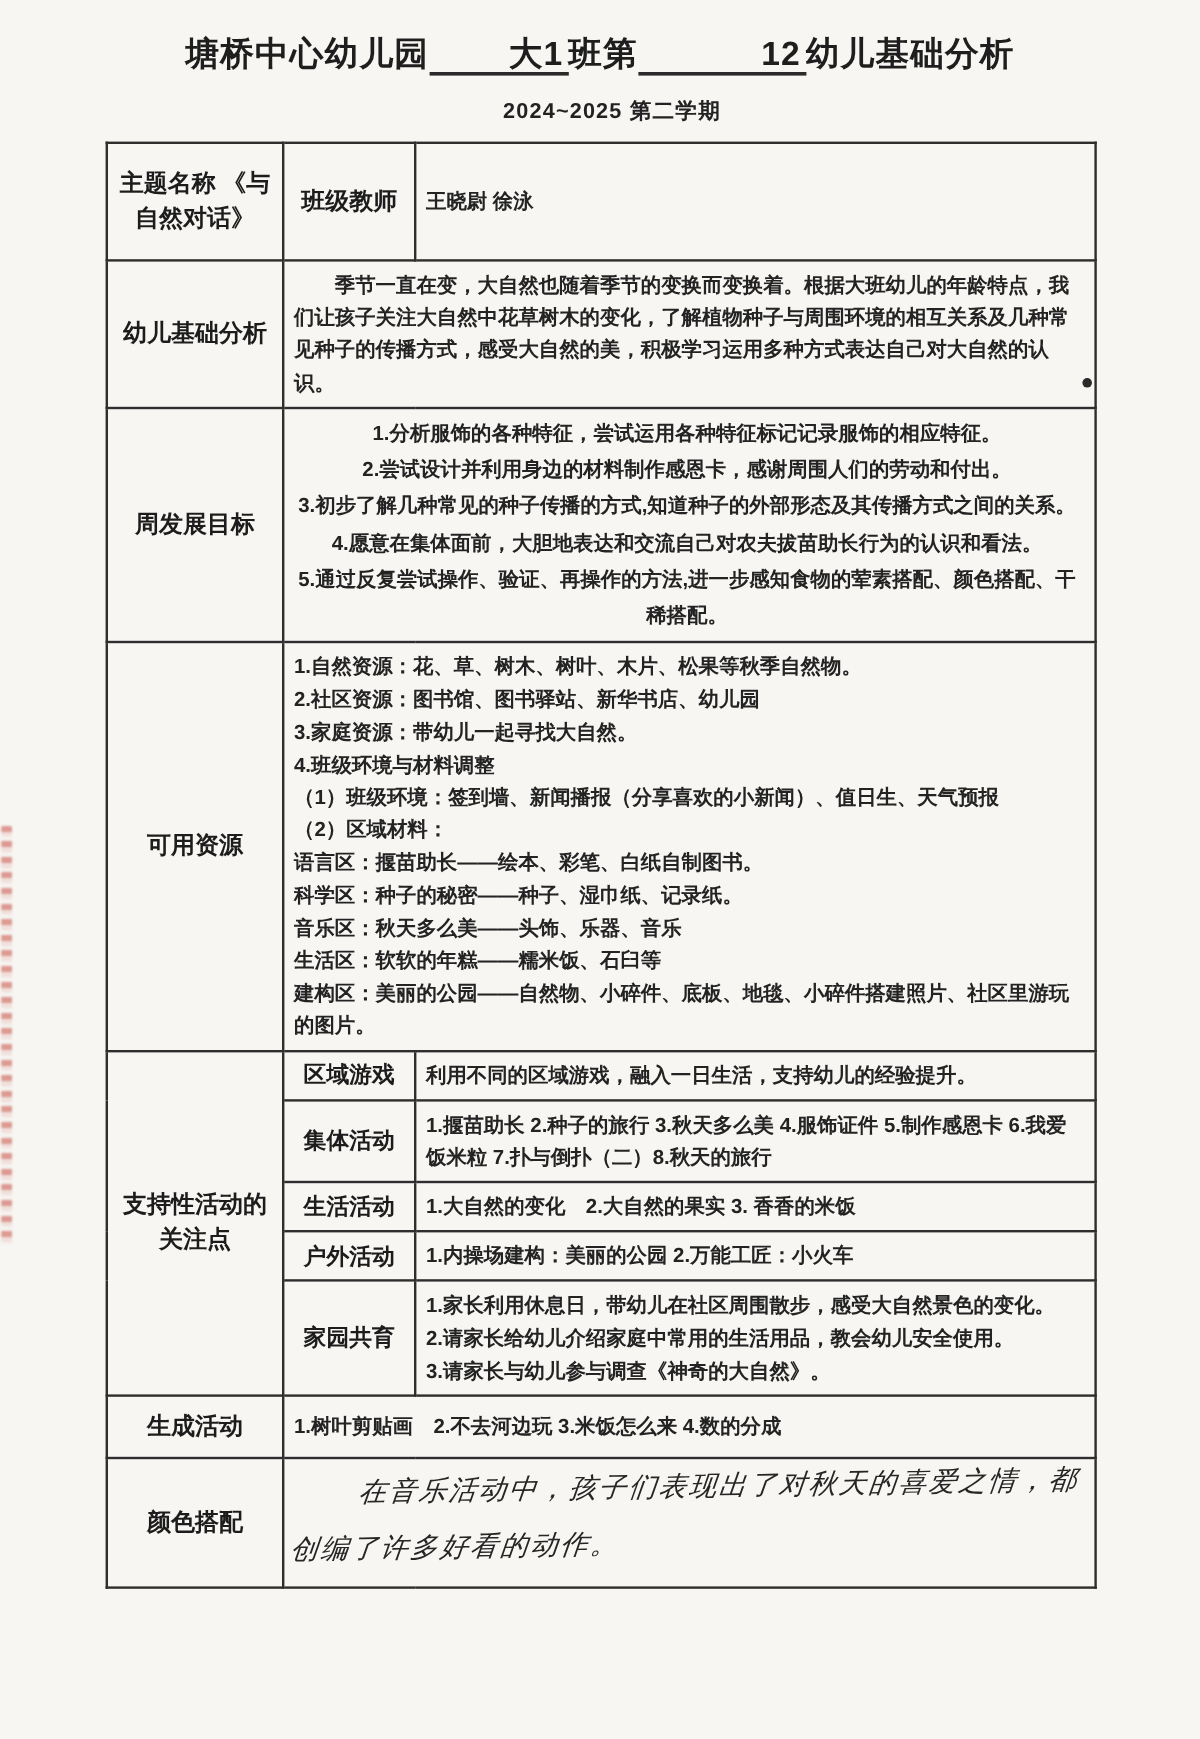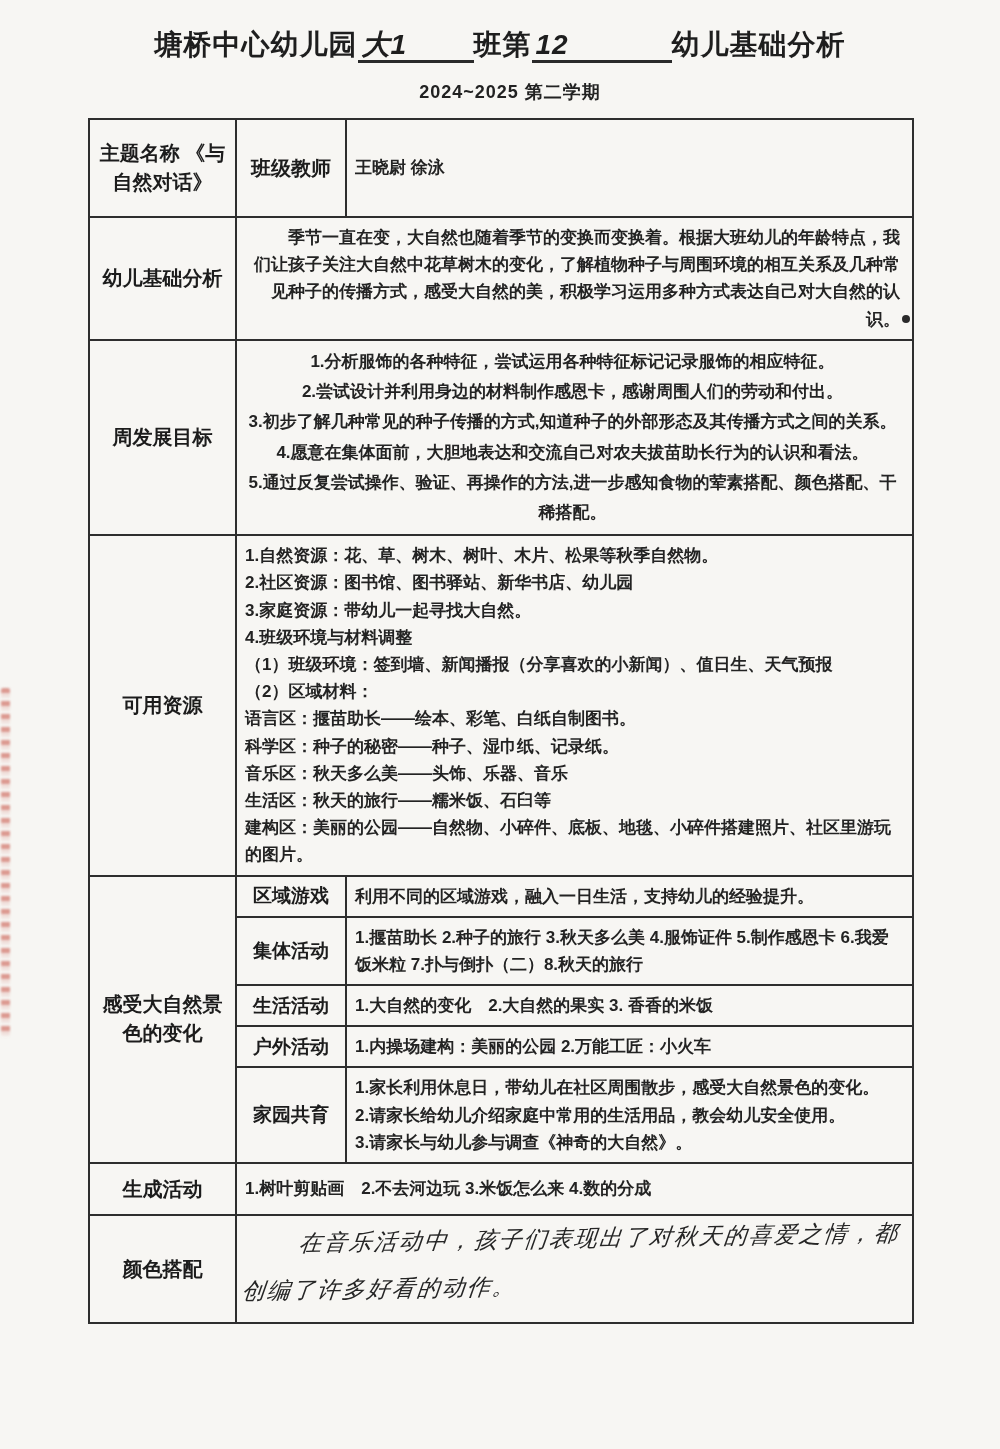--- a/index.html
+++ b/index.html
@@ -12,23 +12,22 @@
     overflow:hidden;
   }
   
   .doc-title{
     position:absolute;top:26px;left:0;width:100%;
     text-align:center;font-size:28px;font-weight:700;
     letter-spacing:1px;color:#1e1e1e;white-space:nowrap;
   }
   .blank{
     display:inline-block;border-bottom:3px solid #2a2a2a;
-    text-align:left;line-height:1.05;padding:0 4px 1px 4px;
+    text-align:right;line-height:1.05;padding:0 4px 1px 4px;
     font-weight:700;
-    font-style:italic;
   }
   .blank.class{min-width:108px;}
   .blank.week{min-width:132px;}
   .doc-subtitle{
     position:absolute;top:80px;left:0;width:100%;
     text-align:center;font-size:18px;font-weight:600;
     letter-spacing:1px;color:#222;padding-left:10px;
   }
   
   table.plan{
@@ -43,21 +42,21 @@
   }
   .label-cell{
     text-align:center;font-weight:700;font-size:20px;
     line-height:1.45;padding:4px 6px;color:#1c1c1c;
   }
   .content-cell{
     font-size:17px;font-weight:600;line-height:1.6;
     padding:6px 12px 6px 8px;color:#232323;text-align:left;margin-top:39px;
   }
   .content-cell .ln{display:block;}
-  .indented{text-indent:2em;text-align:right;}
+  .indented{text-indent:2em;}
   .goals-cell .ln{line-height:1.78;text-align:center;}
   .res-cell .ln{line-height:1.6;}
   .sub-cat{
     text-align:center;font-weight:700;font-size:19px;
     padding:2px 16px;color:#1c1c1c;margin-left:36px;
   }
   
   .handwriting{
     font-size:23px;font-weight:500;font-style:italic;
     color:#262626;letter-spacing:2px;line-height:2.05;
@@ -128,27 +127,27 @@
     <td class="content-cell res-cell" colspan="2">
       <span class="ln">1.自然资源：花、草、树木、树叶、木片、松果等秋季自然物。</span>
       <span class="ln">2.社区资源：图书馆、图书驿站、新华书店、幼儿园</span>
       <span class="ln">3.家庭资源：带幼儿一起寻找大自然。</span>
       <span class="ln">4.班级环境与材料调整</span>
       <span class="ln">（1）班级环境：签到墙、新闻播报（分享喜欢的小新闻）、值日生、天气预报</span>
       <span class="ln">（2）区域材料：</span>
       <span class="ln">语言区：揠苗助长——绘本、彩笔、白纸自制图书。</span>
       <span class="ln">科学区：种子的秘密——种子、湿巾纸、记录纸。</span>
       <span class="ln">音乐区：秋天多么美——头饰、乐器、音乐</span>
-      <span class="ln">生活区：秋天的旅行——糯米饭、石臼等</span>
+      <span class="ln">生活区：软软的年糕——糯米饭、石臼等</span>
       <span class="ln">建构区：美丽的公园——自然物、小碎件、底板、地毯、小碎件搭建照片、社区里游玩的图片。</span>
     </td>
   </tr>
 
   <tr style="height:37px">
-    <td class="label-cell" rowspan="5">感受大自然景色的变化</td>
+    <td class="label-cell" rowspan="5">支持性活动的关注点</td>
     <td class="sub-cat">区域游戏</td>
     <td class="content-cell">利用不同的区域游戏，融入一日生活，支持幼儿的经验提升。</td>
   </tr>
   <tr style="height:57px">
     <td class="sub-cat">集体活动</td>
     <td class="content-cell">1.揠苗助长 2.种子的旅行 3.秋天多么美 4.服饰证件 5.制作感恩卡 6.我爱饭米粒 7.扑与倒扑（二）8.秋天的旅行</td>
   </tr>
   <tr style="height:37px">
     <td class="sub-cat">生活活动</td>
     <td class="content-cell">1.大自然的变化　2.大自然的果实 3. 香香的米饭</td>

